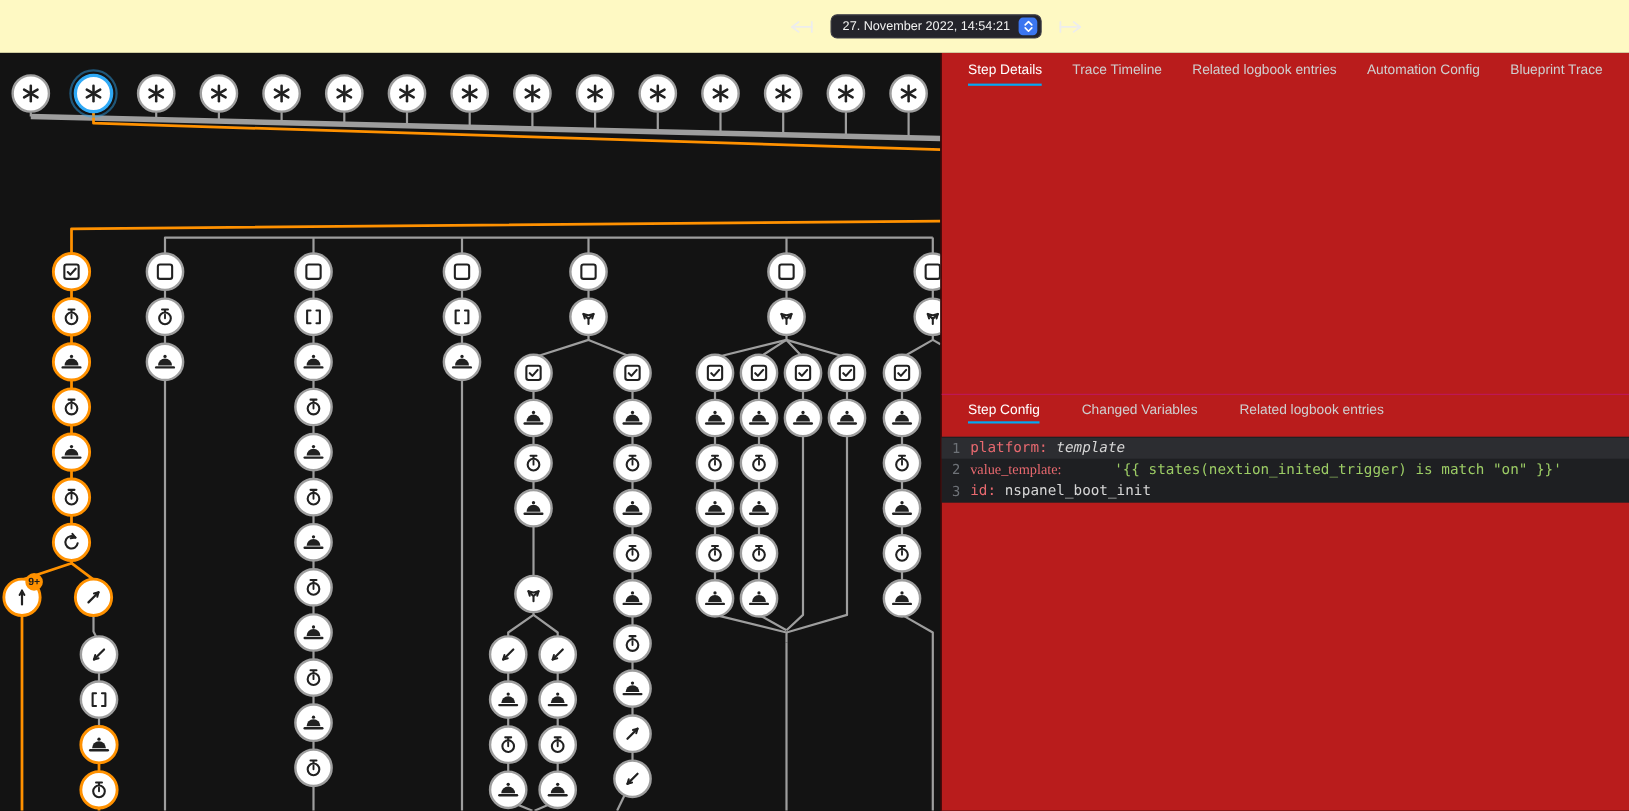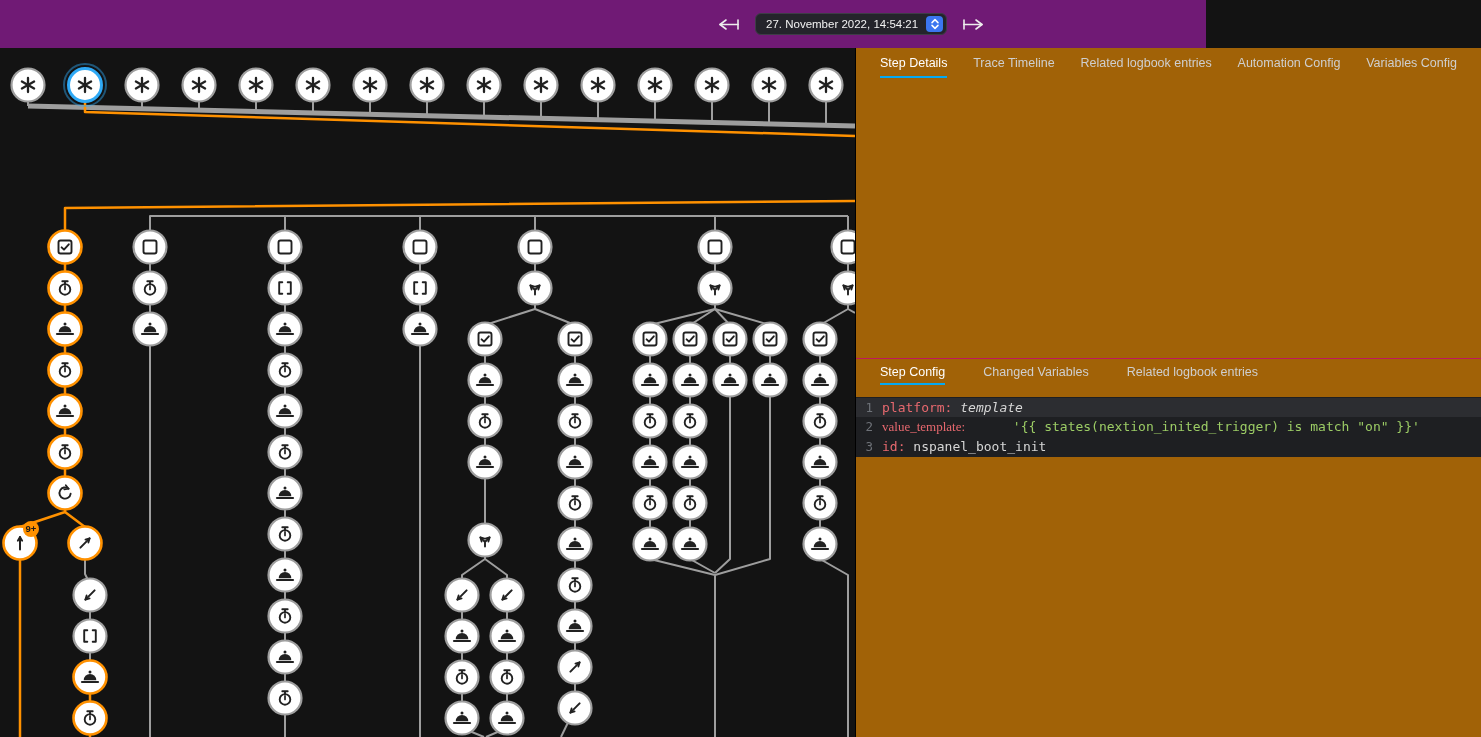--- a/index.html
+++ b/index.html
@@ -4,36 +4,36 @@
 <style>
   * { box-sizing: border-box; }
   html,body { margin:0; padding:0; }
   body {
     width:1481px; height:737px; position:relative; overflow:hidden;
     background:#131313; color:#e6e6e6;
     font-family:"Liberation Sans", sans-serif;
   }
 
   
-  .topbar { position:absolute; top:0; left:0; width:1206px; height:48px; background:#701a75; z-index:10; }
+  .topbar { position:absolute; top:0; left:0; width:1481px; height:48px; background:#fef9c3; z-index:10; }
   .topbar-controls { position:absolute; left:716px; top:13px; display:flex; align-items:center; gap:13px; }
   .nav-btn { width:26px; height:15px; display:flex; align-items:center; justify-content:center; cursor:pointer; }
   .run-select {
     display:flex; align-items:center; height:22px; background:#24242b;
     border:1px solid #3d3d46; border-radius:6px; padding:0 3px 0 10px; gap:8px; cursor:pointer;
   }
   .run-select .val { font-size:11.5px; color:#f2f2f2; white-space:nowrap; }
   .stepper { width:17px; height:16px; border-radius:4px; background:#3b76f0; display:flex; align-items:center; justify-content:center; flex:none; }
 
   
   .graph-area { position:absolute; top:48px; left:0; width:855px; height:689px; background:#131313; }
   .graph-area svg { display:block; }
 
   
-  .right-panel { position:absolute; top:48px; left:855px; width:626px; height:689px; background:#a16207; border-left:1px solid #000; }
+  .right-panel { position:absolute; top:48px; left:855px; width:626px; height:689px; background:#b91c1c; border-left:1px solid #000; }
   .tabbar { display:flex; align-items:stretch; }
   .top-tabs { height:30px; justify-content:space-between; padding:0 24px; }
   .lower-tabs { height:26px; gap:38px; padding:0 24px; }
   .tab { display:flex; align-items:center; font-size:12.5px; color:#cfcfcf; cursor:pointer; position:relative; white-space:nowrap; }
   .tab.active { color:#ffffff; }
   .tab.active::after { content:""; position:absolute; left:0; right:0; bottom:0; height:2px; background:#03a9f4; }
   .executed { margin:17px 24px; font-size:15px; color:#ececec; }
   .lower { position:absolute; top:310px; left:0; right:0; border-top:1px solid #be185d; }
   .code-block { margin-top:12px; background:#1e1f22; font-family:"DejaVu Sans Mono", monospace; font-size:13px; padding:1px 0; }
   .code-row { display:flex; height:19.3px; align-items:center; }
@@ -762,21 +762,21 @@
       </g>
     </svg>
 </div>
 
 <div class="right-panel">
   <div class="tabbar top-tabs" id="top-tabs">
       <div class="tab active">Step Details</div>
       <div class="tab">Trace Timeline</div>
       <div class="tab">Related logbook entries</div>
       <div class="tab">Automation Config</div>
-      <div class="tab">Variables Config</div>
+      <div class="tab">Blueprint Trace</div>
     </div>
 
   <div class="lower">
     <div class="tabbar lower-tabs" id="lower-tabs">
         <div class="tab active">Step Config</div>
         <div class="tab">Changed Variables</div>
         <div class="tab">Related logbook entries</div>
       </div>
     <div class="code-block" id="code-block">
         <div class="code-row hl">

